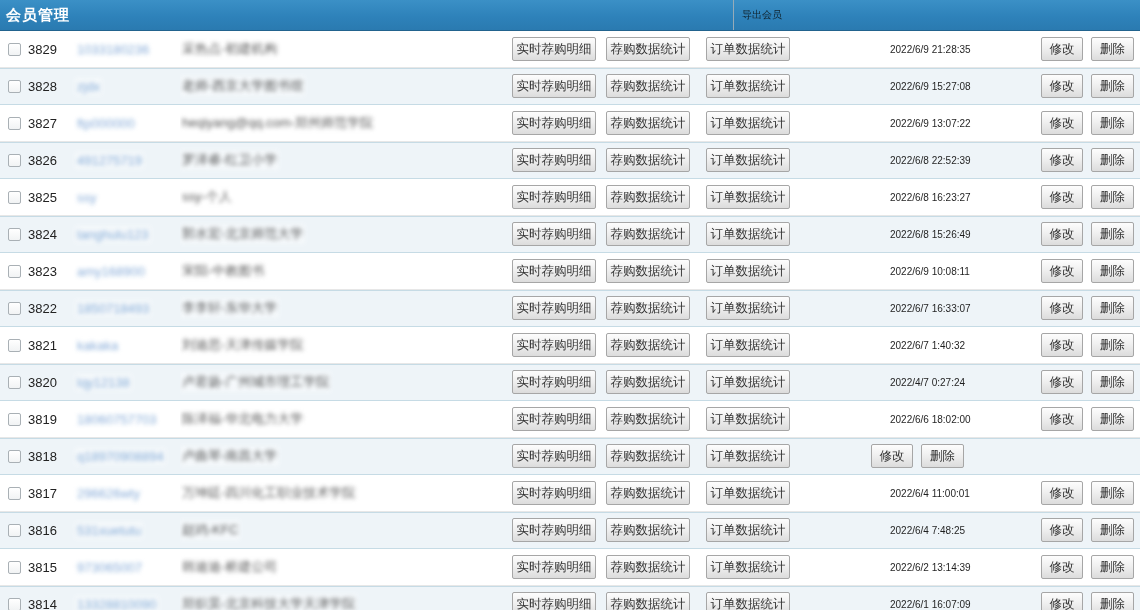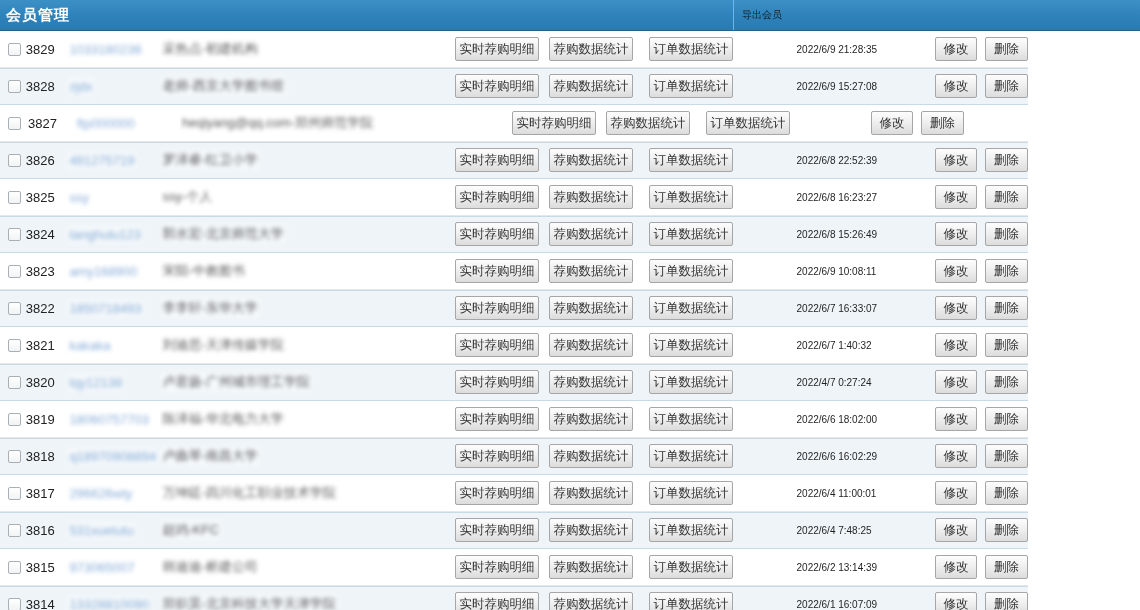--- a/index.html
+++ b/index.html
@@ -22,21 +22,21 @@
     background:#96abb8;
   }
   .export-link {
     position:absolute; left:738px; top:0; line-height:30px;
     color:#10232e; font-size:10px; cursor:pointer; padding:0 4px;
   }
 
   
   .grid { width:1140px; }
   .row {
-    display:flex; align-items:flex-end; height:37px; width:1028px;
+    display:flex; align-items:flex-end; height:37px; width:1140px;
     background:#ffffff; border-bottom:1px solid #e7e7e7;
   }
   .row.alt {
     background:#eef4f8;
     border-bottom:1px solid #c6dbe5;
     box-shadow: inset 0 1px 0 #c6dbe5;
   }
   .cell { display:flex; align-items:center; height:100%; }
   .cb   { width:28px; padding-left:8px; }
   .idc  { width:47px; font-size:13px; color:#222; }
@@ -145,20 +145,21 @@
         <span class="link redact">ftp000000</span>
       </span>
       <span class="cell name">
         <span class="redact">heqiyang@qq.com-郑州师范学院</span>
       </span>
       <span class="cell btns">
         <button class="btn wide b1">实时荐购明细</button>
         <button class="btn wide b2">荐购数据统计</button>
         <button class="btn wide b3">订单数据统计</button>
       </span>
+      <span class="cell time">2022/6/9 13:07:22</span>
       <span class="cell ops">
         <button class="btn small edit">修改</button>
         <button class="btn small del">删除</button>
       </span>
     </div>
 
     <div class="row alt">
       <span class="cell cb">
         <span class="checkbox"></span>
       </span>
@@ -351,21 +352,20 @@
         <span class="link redact">q18970908894</span>
       </span>
       <span class="cell name">
         <span class="redact">卢曲琴-南昌大学</span>
       </span>
       <span class="cell btns">
         <button class="btn wide b1">实时荐购明细</button>
         <button class="btn wide b2">荐购数据统计</button>
         <button class="btn wide b3">订单数据统计</button>
       </span>
-      <span class="cell time">2022/6/6 16:02:29</span>
       <span class="cell ops">
         <button class="btn small edit">修改</button>
         <button class="btn small del">删除</button>
       </span>
     </div>
 
     <div class="row">
       <span class="cell cb">
         <span class="checkbox"></span>
       </span>

